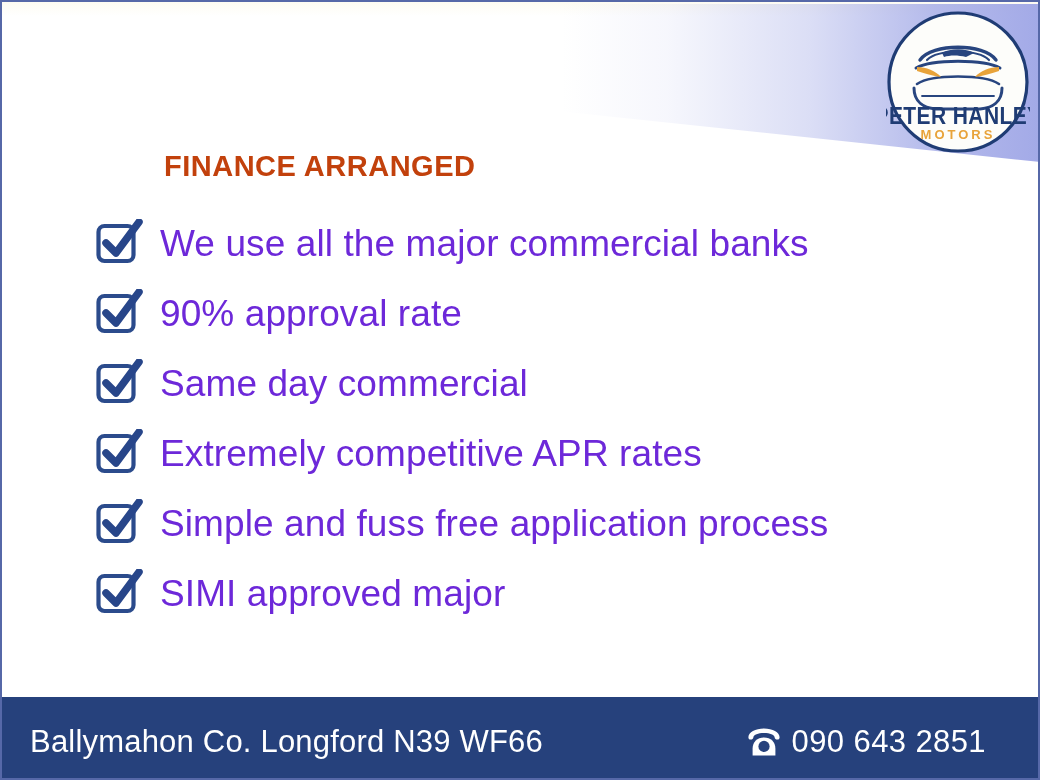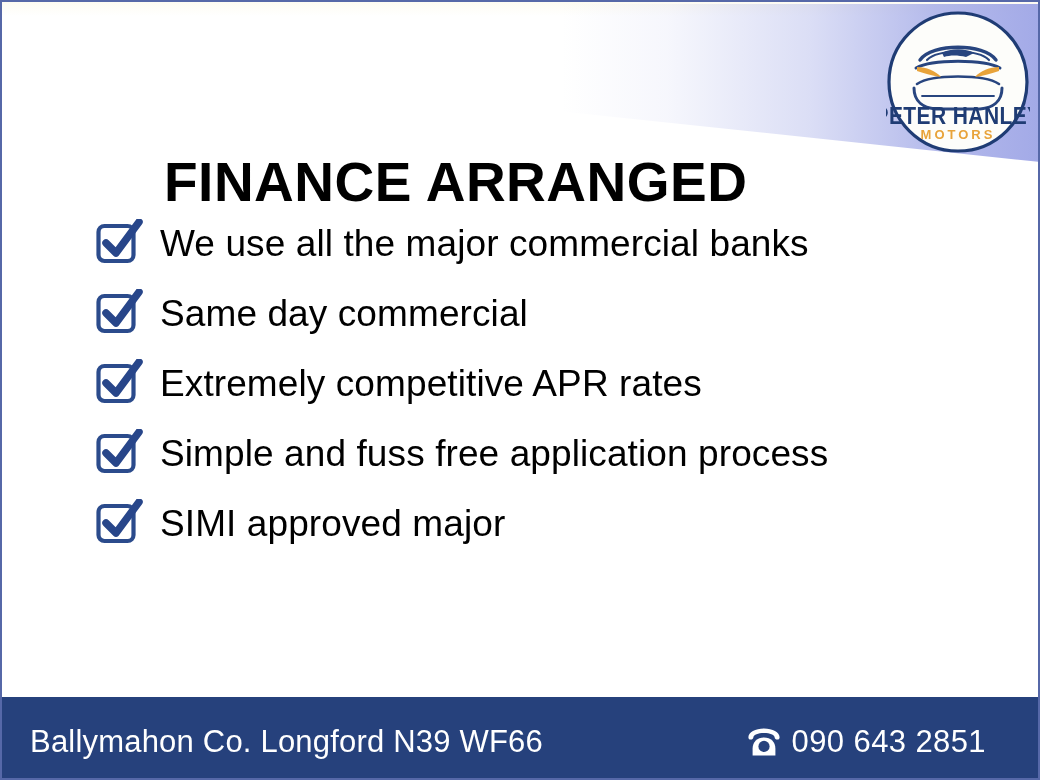--- a/index.html
+++ b/index.html
@@ -59,24 +59,24 @@
     width: 144px;
     height: 144px;
   }
   .logo svg { display: block; width: 100%; height: 100%; }
 
   
   .headline {
     position: absolute;
     left: 162px;
     top: 148px;
-    font-size: 55px;
+    font-size: 29px;
     font-weight: 700;
     letter-spacing: 0.5px;
-    color: #000000;
+    color: #c2410c;
     white-space: nowrap;
   }
 
   
   .checklist {
     position: absolute;
     left: 92px;
     top: 207px;
     width: 900px;
   }
@@ -88,21 +88,21 @@
   .check-icon {
     flex: 0 0 auto;
     width: 52px;
     height: 50px;
     margin-right: 14px;
   }
   .check-icon svg { display: block; width: 100%; height: 100%; }
   .check-label {
     font-size: 37px;
     font-weight: 400;
-    color: #000000;
+    color: #6d28d9;
     white-space: nowrap;
     letter-spacing: 0.1px;
   }
 
   
   .footer {
     position: absolute;
     left: 0;
     right: 0;
     top: 695px;
@@ -182,20 +182,29 @@
     <div class="check-row">
       <span class="check-icon">
         <svg viewBox="0 0 52 50" xmlns="http://www.w3.org/2000/svg">
           <rect x="4.5" y="7" width="35" height="35" rx="6" ry="6" fill="none" stroke="#2b4b8c" stroke-width="4.2"></rect>
           <path d="M12 24 L22 34 L45 3" fill="none" stroke="#28468a" stroke-width="7.5" stroke-linecap="round" stroke-linejoin="round"></path>
         </svg>
       </span>
       <span class="check-label">We use all the major commercial banks</span>
     </div>
 
+    <div class="check-row">
+      <span class="check-icon">
+        <svg viewBox="0 0 52 50" xmlns="http://www.w3.org/2000/svg">
+          <rect x="4.5" y="7" width="35" height="35" rx="6" ry="6" fill="none" stroke="#2b4b8c" stroke-width="4.2"></rect>
+          <path d="M12 24 L22 34 L45 3" fill="none" stroke="#28468a" stroke-width="7.5" stroke-linecap="round" stroke-linejoin="round"></path>
+        </svg>
+      </span>
+      <span class="check-label">90% approval rate</span>
+    </div>
 
     <div class="check-row">
       <span class="check-icon">
         <svg viewBox="0 0 52 50" xmlns="http://www.w3.org/2000/svg">
           <rect x="4.5" y="7" width="35" height="35" rx="6" ry="6" fill="none" stroke="#2b4b8c" stroke-width="4.2"></rect>
           <path d="M12 24 L22 34 L45 3" fill="none" stroke="#28468a" stroke-width="7.5" stroke-linecap="round" stroke-linejoin="round"></path>
         </svg>
       </span>
       <span class="check-label">Same day commercial</span>
     </div>

